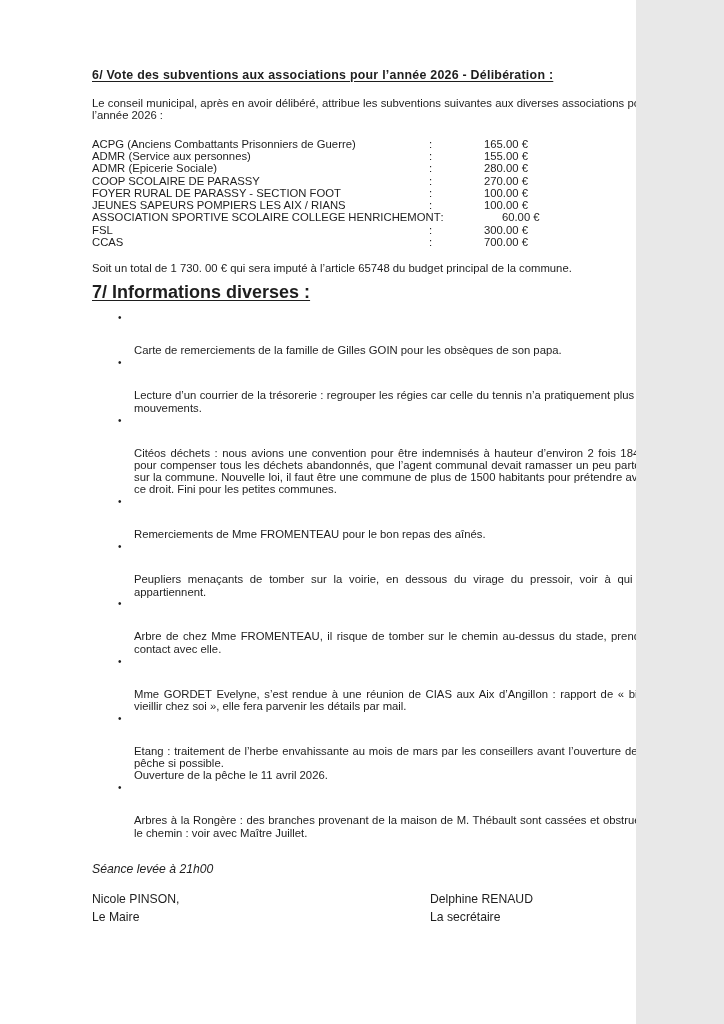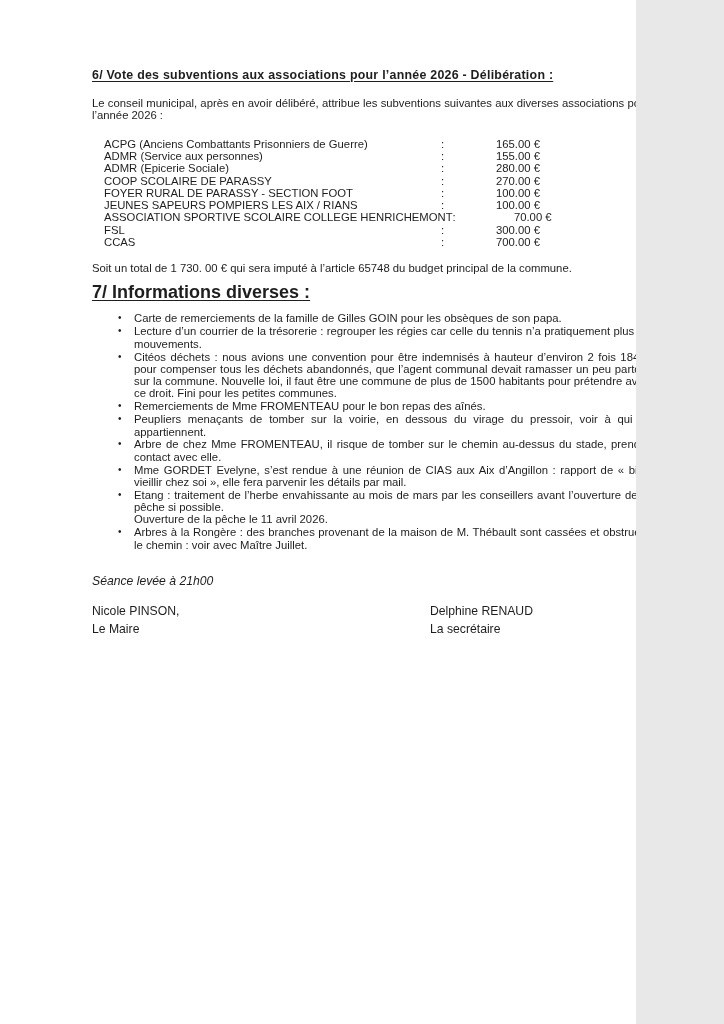--- a/index.html
+++ b/index.html
@@ -32,21 +32,20 @@
     text-underline-offset: 2px;
     letter-spacing: 0.25px;
     margin: 0;
   }
   .intro {
     margin: 15px 0 0 0;
     text-align: justify;
   }
   .subvention-table {
     margin-top: 16px;
-    margin-left: 12px;
   }
   .subvention-row {
     display: flex;
     line-height: 12.25px;
   }
   .assoc-name {
     flex: 0 0 337px;
     white-space: nowrap;
     overflow: visible;
   }
@@ -81,20 +80,21 @@
     flex: 0 0 16px;
     margin-left: 26px;
     font-size: 10px;
     line-height: 12.3px;
   }
   .info-text {
     flex: 1;
     text-align: justify;
     line-height: 12.3px;
     white-space: pre-line;
+    margin-top: 32px;
   }
   .closing {
     font-size: 12.2px;
     line-height: 17px;
   }
   .seance-line {
     margin-top: 22px;
     font-style: italic;
   }
   .signatures {
@@ -148,21 +148,21 @@
         <span class="amount">100.00 €</span>
       </div>
       <div class="subvention-row">
         <span class="assoc-name">JEUNES SAPEURS POMPIERS LES AIX / RIANS</span>
         <span class="colon-sep">:</span>
         <span class="amount">100.00 €</span>
       </div>
       <div class="subvention-row">
         <span class="assoc-name">ASSOCIATION SPORTIVE SCOLAIRE COLLEGE HENRICHEMONT</span>
         <span class="colon-sep">:</span>
-        <span class="amount">70.00 €</span>
+        <span class="amount">60.00 €</span>
       </div>
       <div class="subvention-row">
         <span class="assoc-name">FSL</span>
         <span class="colon-sep">:</span>
         <span class="amount">300.00 €</span>
       </div>
       <div class="subvention-row">
         <span class="assoc-name">CCAS</span>
         <span class="colon-sep">:</span>
         <span class="amount">700.00 €</span>

